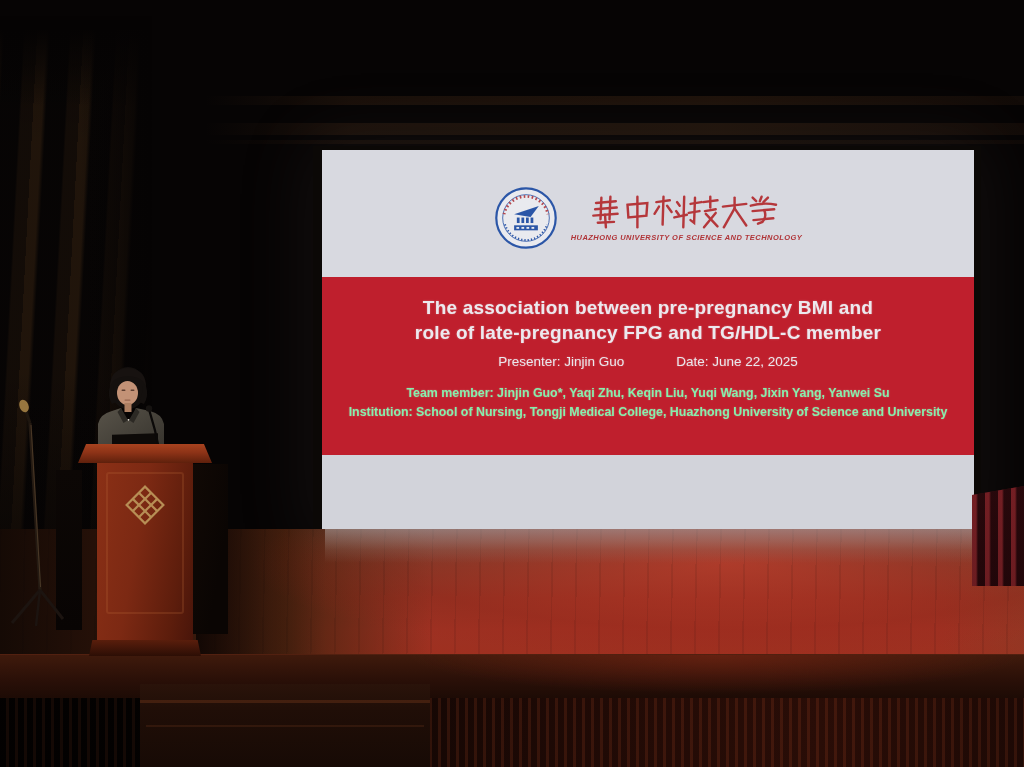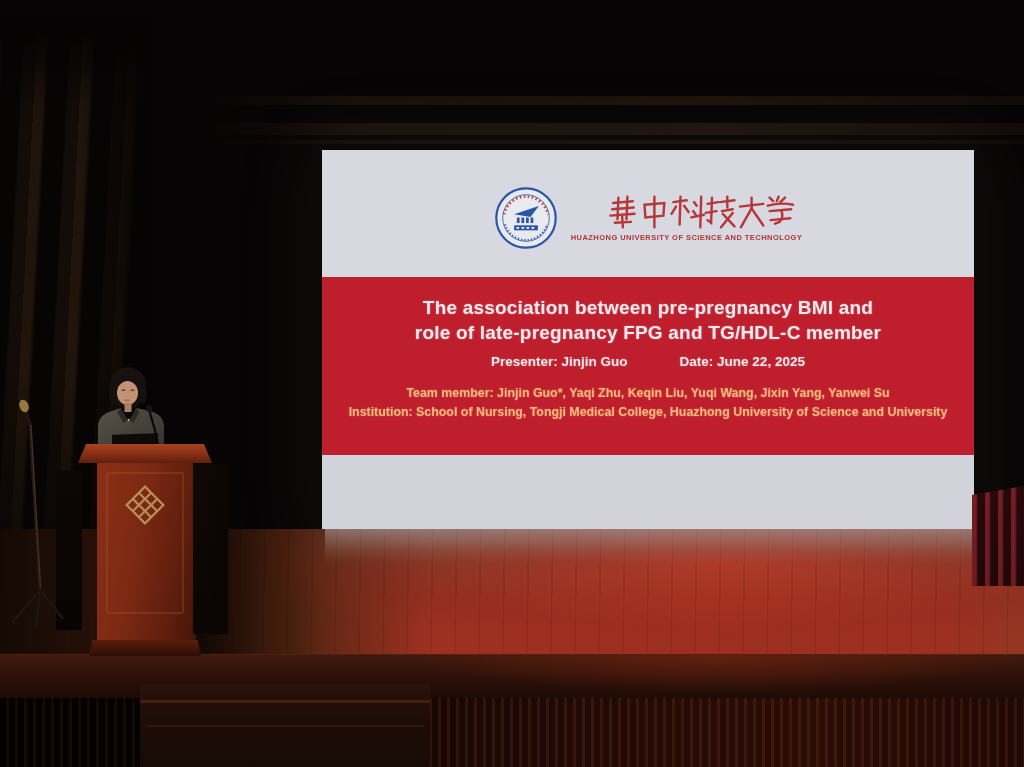--- a/index.html
+++ b/index.html
@@ -40,33 +40,33 @@
     box-shadow:0 0 70px 8px rgba(140,120,120,0.10);
   }
   .slide { position:relative; width:652px; height:380px; display:flex; flex-direction:column;
     box-shadow:inset 0 0 46px rgba(80,80,105,0.28); }
   .slide-header { height:127px; display:flex; align-items:center; justify-content:center; }
   .slide-banner { height:178px; padding-top:18px; text-align:center; }
   .slide-footer { flex:1; }
 
   .logo-row { display:flex; align-items:center; gap:13px; margin-top:8px; }
   .seal-svg { width:64px; height:64px; display:block; }
-  .logo-text { display:flex; flex-direction:column; align-items:flex-end; }
+  .logo-text { display:flex; flex-direction:column; align-items:center;font-style:italic; }
   .calligraphy-svg { width:198px; height:36px; display:block; }
   .logo-caption {
     margin-top:3px; font-size:7.5px; font-weight:bold; letter-spacing:0.45px;
     color:#b03438; white-space:nowrap;
   }
 
   .slide-title { font-size:19px; line-height:25px; font-weight:bold; color:#ece9ee;
     text-shadow:0 0 2px rgba(255,240,240,0.35); letter-spacing:0.2px; }
   .presenter-row { margin-top:9px; display:flex; justify-content:center; gap:52px;
-    font-size:13.5px; font-weight:bold; color:#eae7ec; text-shadow:0 0 2px rgba(255,240,240,0.3); }
+    font-size:13.5px; font-weight:normal; color:#eae7ec; text-shadow:0 0 2px rgba(255,240,240,0.3); }
   .team-lines { margin-top:15px; font-size:12.4px; line-height:19px; font-weight:bold;
-    color:#fdba74; text-shadow:0 0 2px rgba(255,240,240,0.3); white-space:nowrap; }
+    color:#86efac; text-shadow:0 0 2px rgba(255,240,240,0.3); white-space:nowrap; }
 
   
   .floor {
     position:absolute; left:0; top:529px; width:1024px; height:125px;
     background:
       radial-gradient(58% 95% at 71% 28%, rgba(210,58,42,0.58), rgba(158,38,26,0.34) 55%, transparent 80%),
       linear-gradient(90deg, #150a05 0%, #2e140a 15%, #4f2410 28%, rgba(90,45,25,0) 42%),
       linear-gradient(90deg, transparent 92%, rgba(120,70,40,0.25) 100%),
       linear-gradient(180deg, #5c4a42 0%, #6b4a3c 10%, #7c3c2a 30%, #8e3222 55%, #9d3122 80%, #9e3020 100%);
   }

